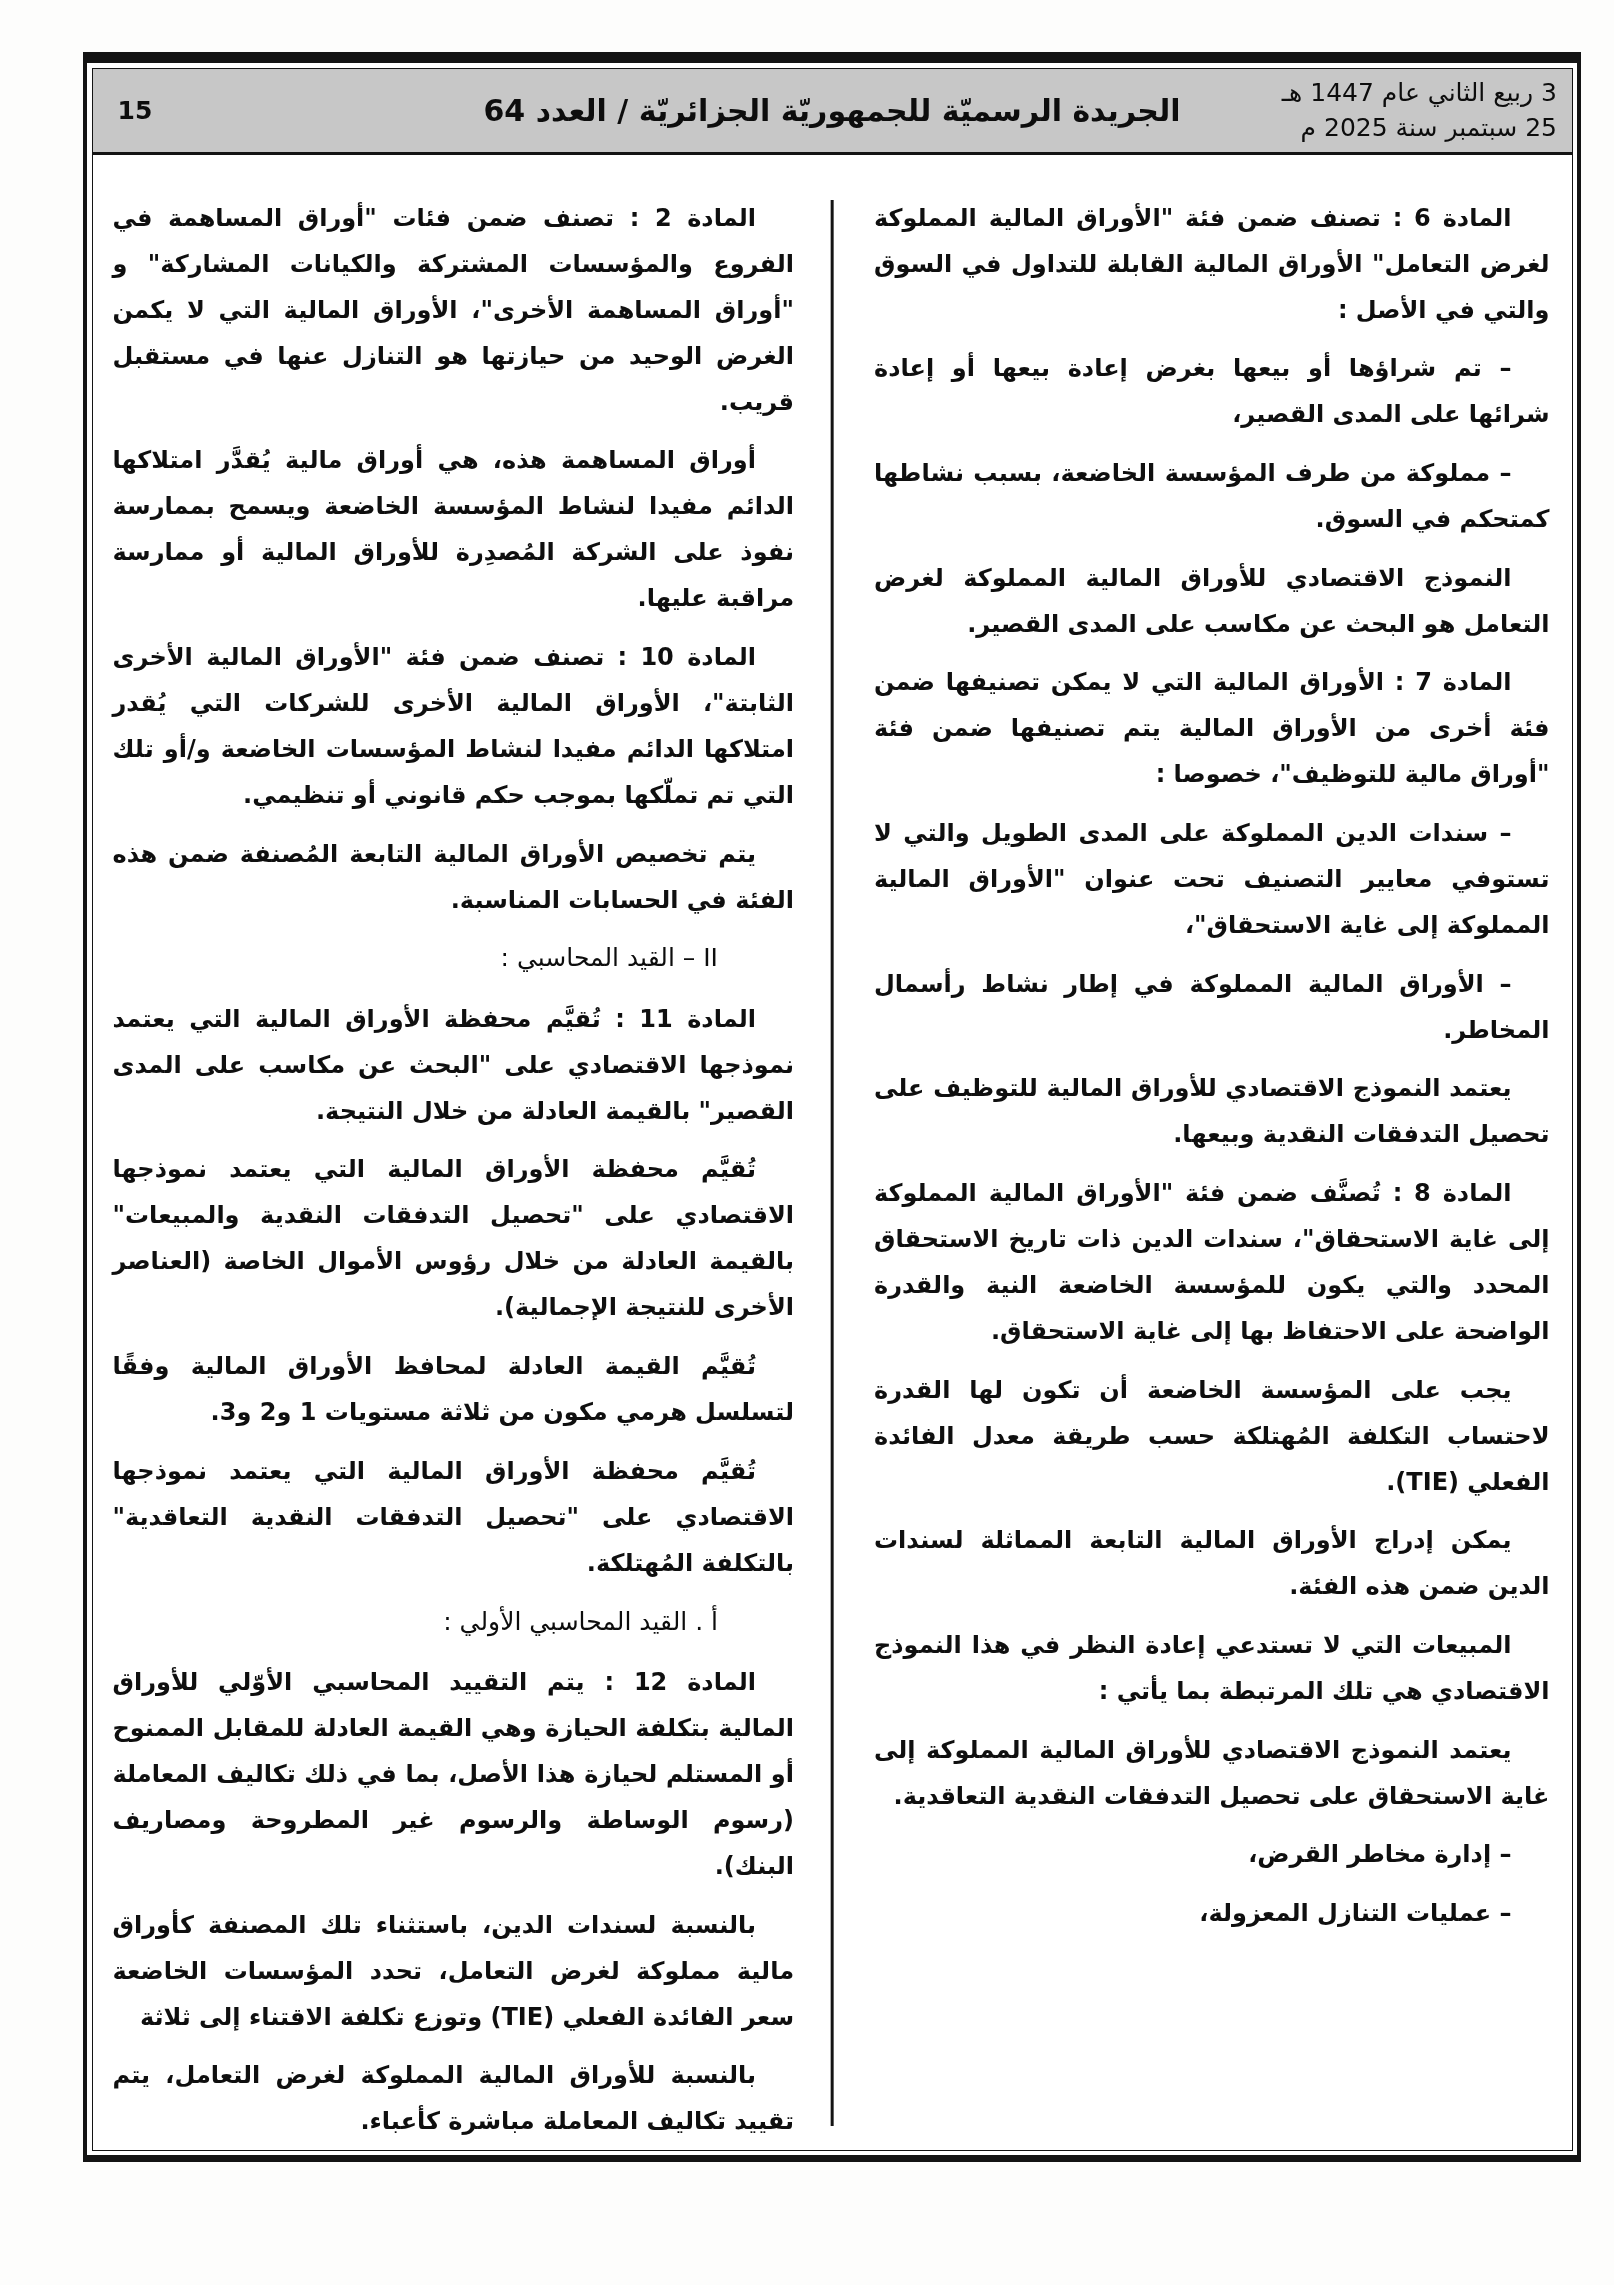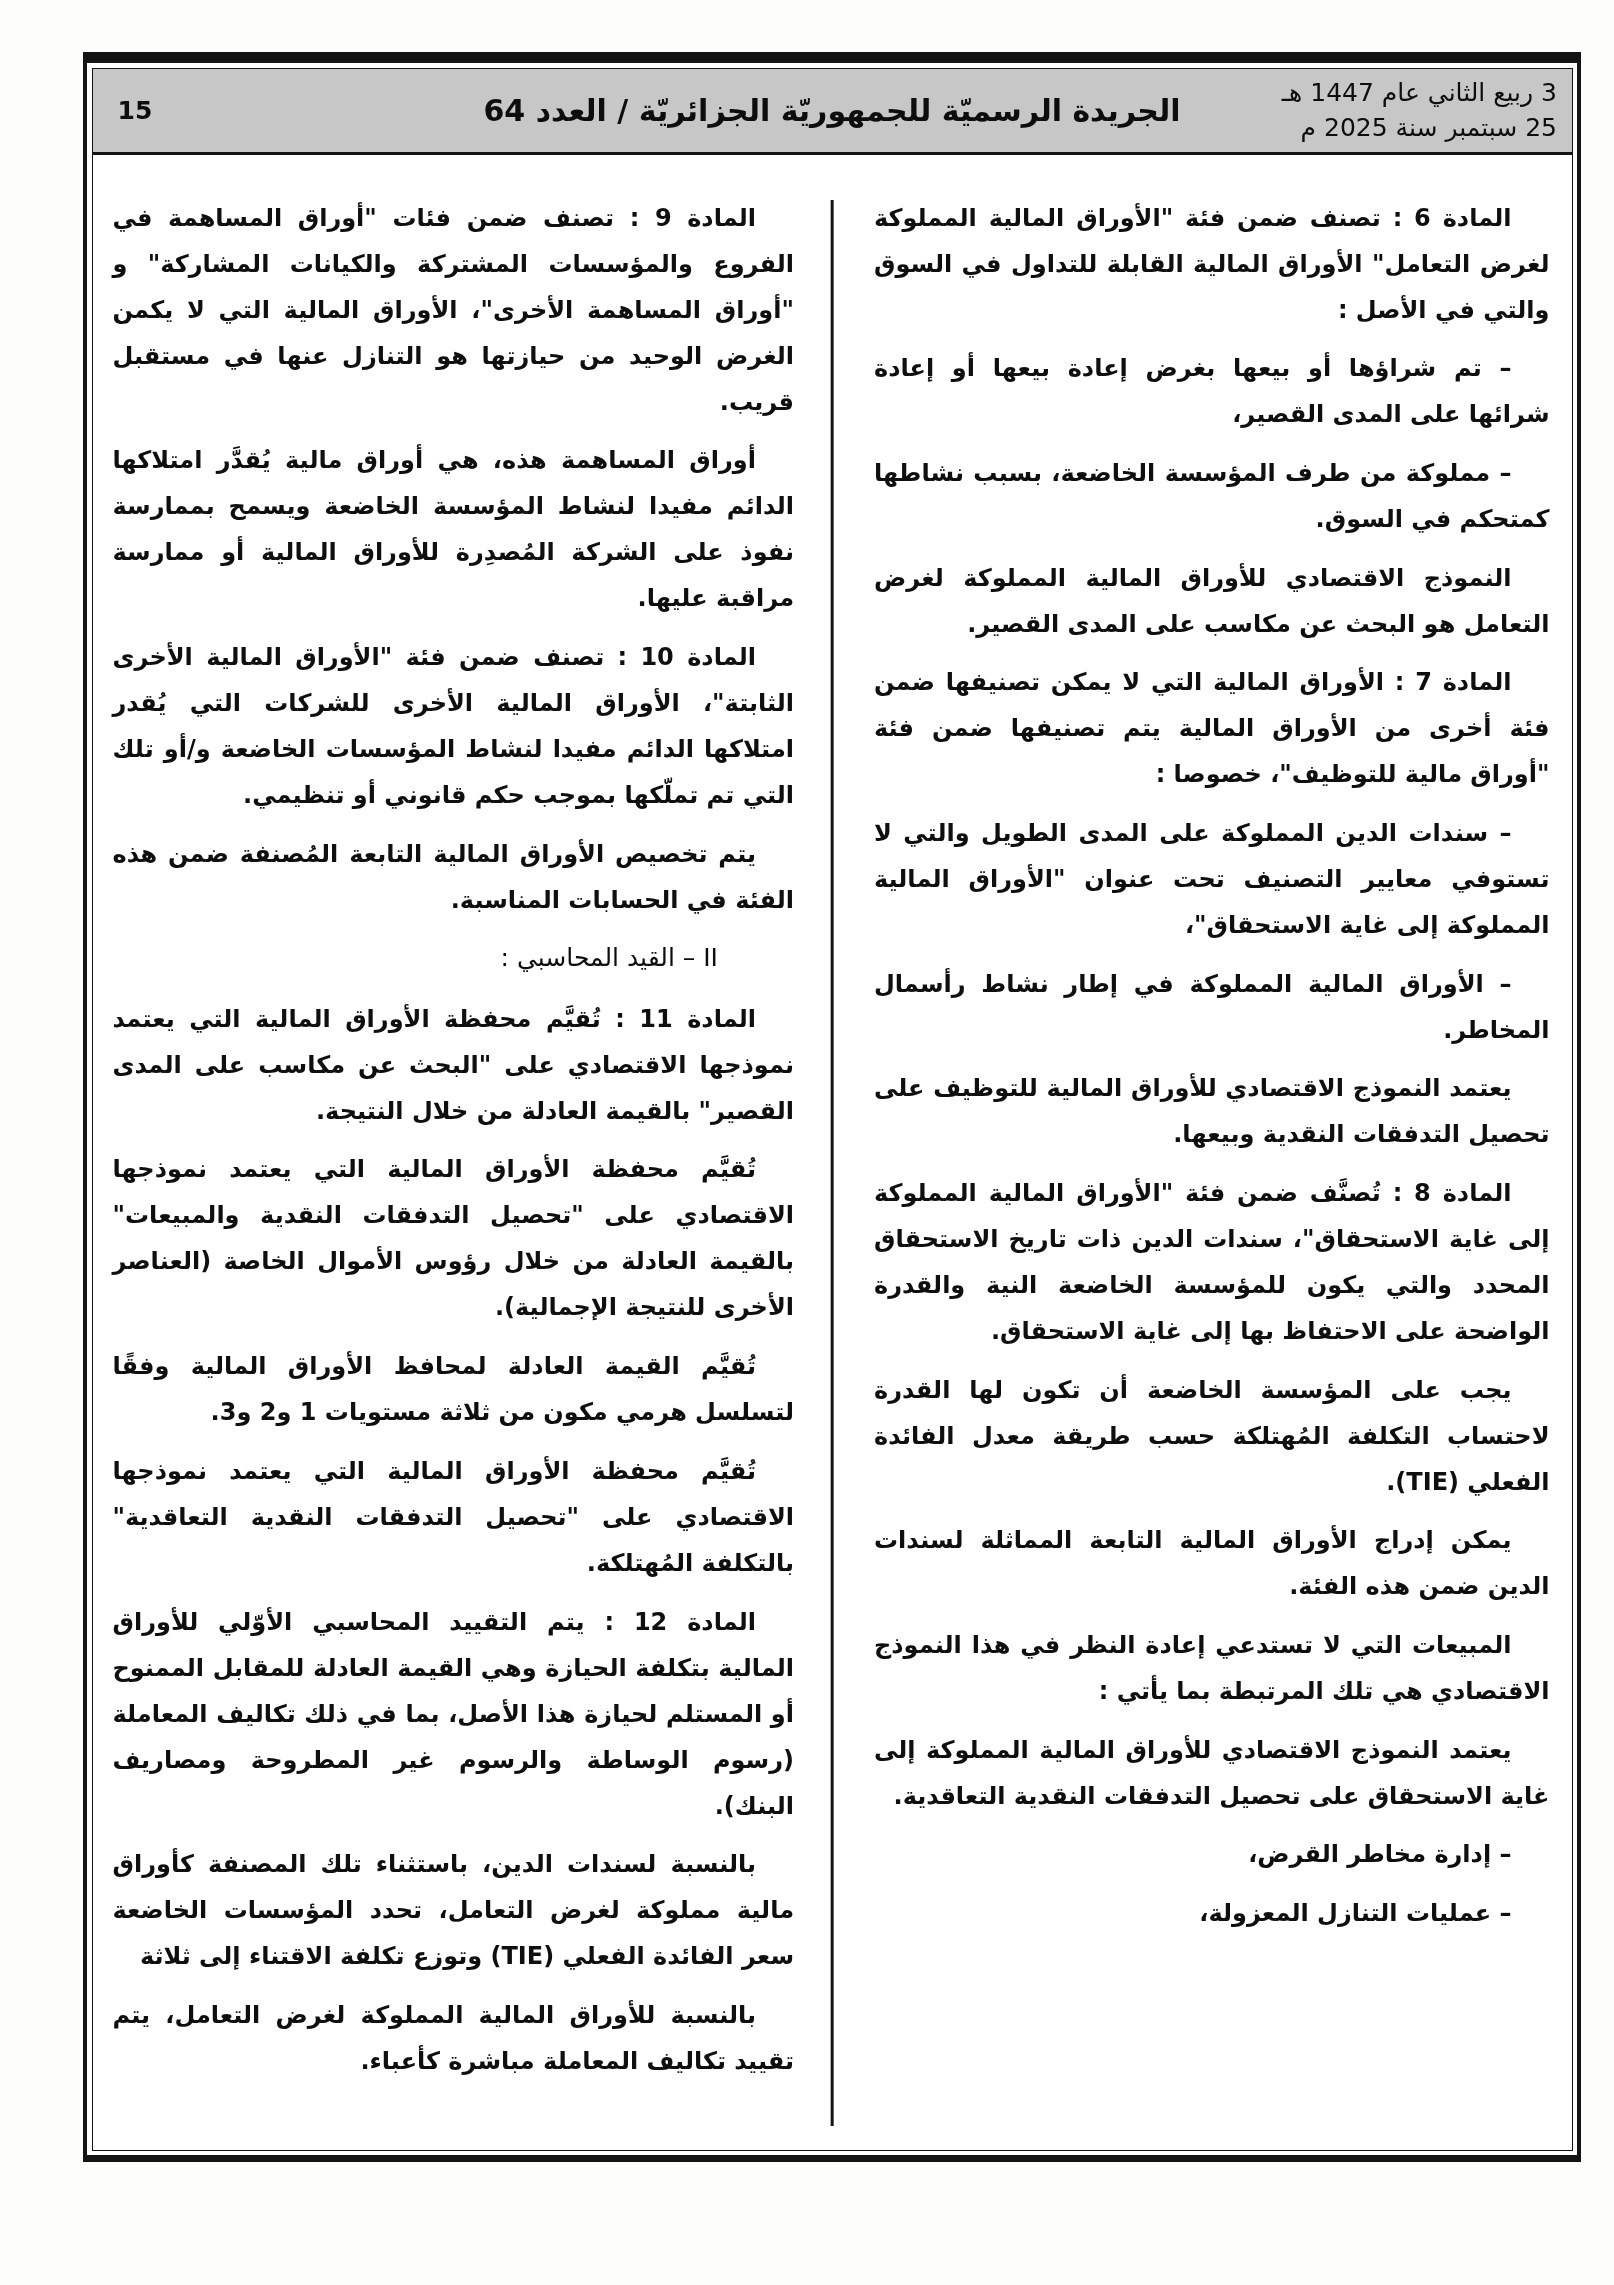--- a/index.html
+++ b/index.html
@@ -85,29 +85,30 @@
         <p class="para">يجب على المؤسسة الخاضعة أن تكون لها القدرة لاحتساب التكلفة المُهتلكة حسب طريقة معدل الفائدة الفعلي (TIE).</p>
         <p class="para">يمكن إدراج الأوراق المالية التابعة المماثلة لسندات الدين ضمن هذه الفئة.</p>
         <p class="para">المبيعات التي لا تستدعي إعادة النظر في هذا النموذج الاقتصادي هي تلك المرتبطة بما يأتي :</p>
         <p class="para">يعتمد النموذج الاقتصادي للأوراق المالية المملوكة إلى غاية الاستحقاق على تحصيل التدفقات النقدية التعاقدية.</p>
         <p class="para">– إدارة مخاطر القرض،</p>
         <p class="para">– عمليات التنازل المعزولة،</p>
 
       </section>
 
       <section class="col col-b">
-        <p class="para"><span class="article-label">المادة 9</span><span> : تصنف ضمن فئات "أوراق المساهمة في الفروع والمؤسسات المشتركة والكيانات المشاركة" و "أوراق المساهمة الأخرى"، الأوراق المالية التي لا يكمن الغرض الوحيد من حيازتها هو التنازل عنها في مستقبل قريب.</span></p>
+        <p class="para"><span class="article-label">المادة 2</span><span> : تصنف ضمن فئات "أوراق المساهمة في الفروع والمؤسسات المشتركة والكيانات المشاركة" و "أوراق المساهمة الأخرى"، الأوراق المالية التي لا يكمن الغرض الوحيد من حيازتها هو التنازل عنها في مستقبل قريب.</span></p>
         <p class="para">أوراق المساهمة هذه، هي أوراق مالية يُقدَّر امتلاكها الدائم مفيدا لنشاط المؤسسة الخاضعة ويسمح بممارسة نفوذ على الشركة المُصدِرة للأوراق المالية أو ممارسة مراقبة عليها.</p>
         <p class="para"><span class="article-label">المادة 10</span><span> : تصنف ضمن فئة "الأوراق المالية الأخرى الثابتة"، الأوراق المالية الأخرى للشركات التي يُقدر امتلاكها الدائم مفيدا لنشاط المؤسسات الخاضعة و/أو تلك التي تم تملّكها بموجب حكم قانوني أو تنظيمي.</span></p>
         <p class="para">يتم تخصيص الأوراق المالية التابعة المُصنفة ضمن هذه الفئة في الحسابات المناسبة.</p>
         <h3 class="subhead">II – القيد المحاسبي :</h3>
         <p class="para"><span class="article-label">المادة 11</span><span> : تُقيَّم محفظة الأوراق المالية التي يعتمد نموذجها الاقتصادي على "البحث عن مكاسب على المدى القصير" بالقيمة العادلة من خلال النتيجة.</span></p>
         <p class="para">تُقيَّم محفظة الأوراق المالية التي يعتمد نموذجها الاقتصادي على "تحصيل التدفقات النقدية والمبيعات" بالقيمة العادلة من خلال رؤوس الأموال الخاصة (العناصر الأخرى للنتيجة الإجمالية).</p>
         <p class="para">تُقيَّم القيمة العادلة لمحافظ الأوراق المالية وفقًا لتسلسل هرمي مكون من ثلاثة مستويات 1 و2 و3.</p>
         <p class="para">تُقيَّم محفظة الأوراق المالية التي يعتمد نموذجها الاقتصادي على "تحصيل التدفقات النقدية التعاقدية" بالتكلفة المُهتلكة.</p>
+        <h3 class="subhead">أ . القيد المحاسبي الأولي :</h3>
         <p class="para"><span class="article-label">المادة 12</span><span> : يتم التقييد المحاسبي الأوّلي للأوراق المالية بتكلفة الحيازة وهي القيمة العادلة للمقابل الممنوح أو المستلم لحيازة هذا الأصل، بما في ذلك تكاليف المعاملة (رسوم الوساطة والرسوم غير المطروحة ومصاريف البنك).</span></p>
         <p class="para">بالنسبة لسندات الدين، باستثناء تلك المصنفة كأوراق مالية مملوكة لغرض التعامل، تحدد المؤسسات الخاضعة سعر الفائدة الفعلي (TIE) وتوزع تكلفة الاقتناء إلى ثلاثة</p>
         <p class="para">بالنسبة للأوراق المالية المملوكة لغرض التعامل، يتم تقييد تكاليف المعاملة مباشرة كأعباء.</p>
       </section>
     </div>
 
   </div>
 </div>
 
 

